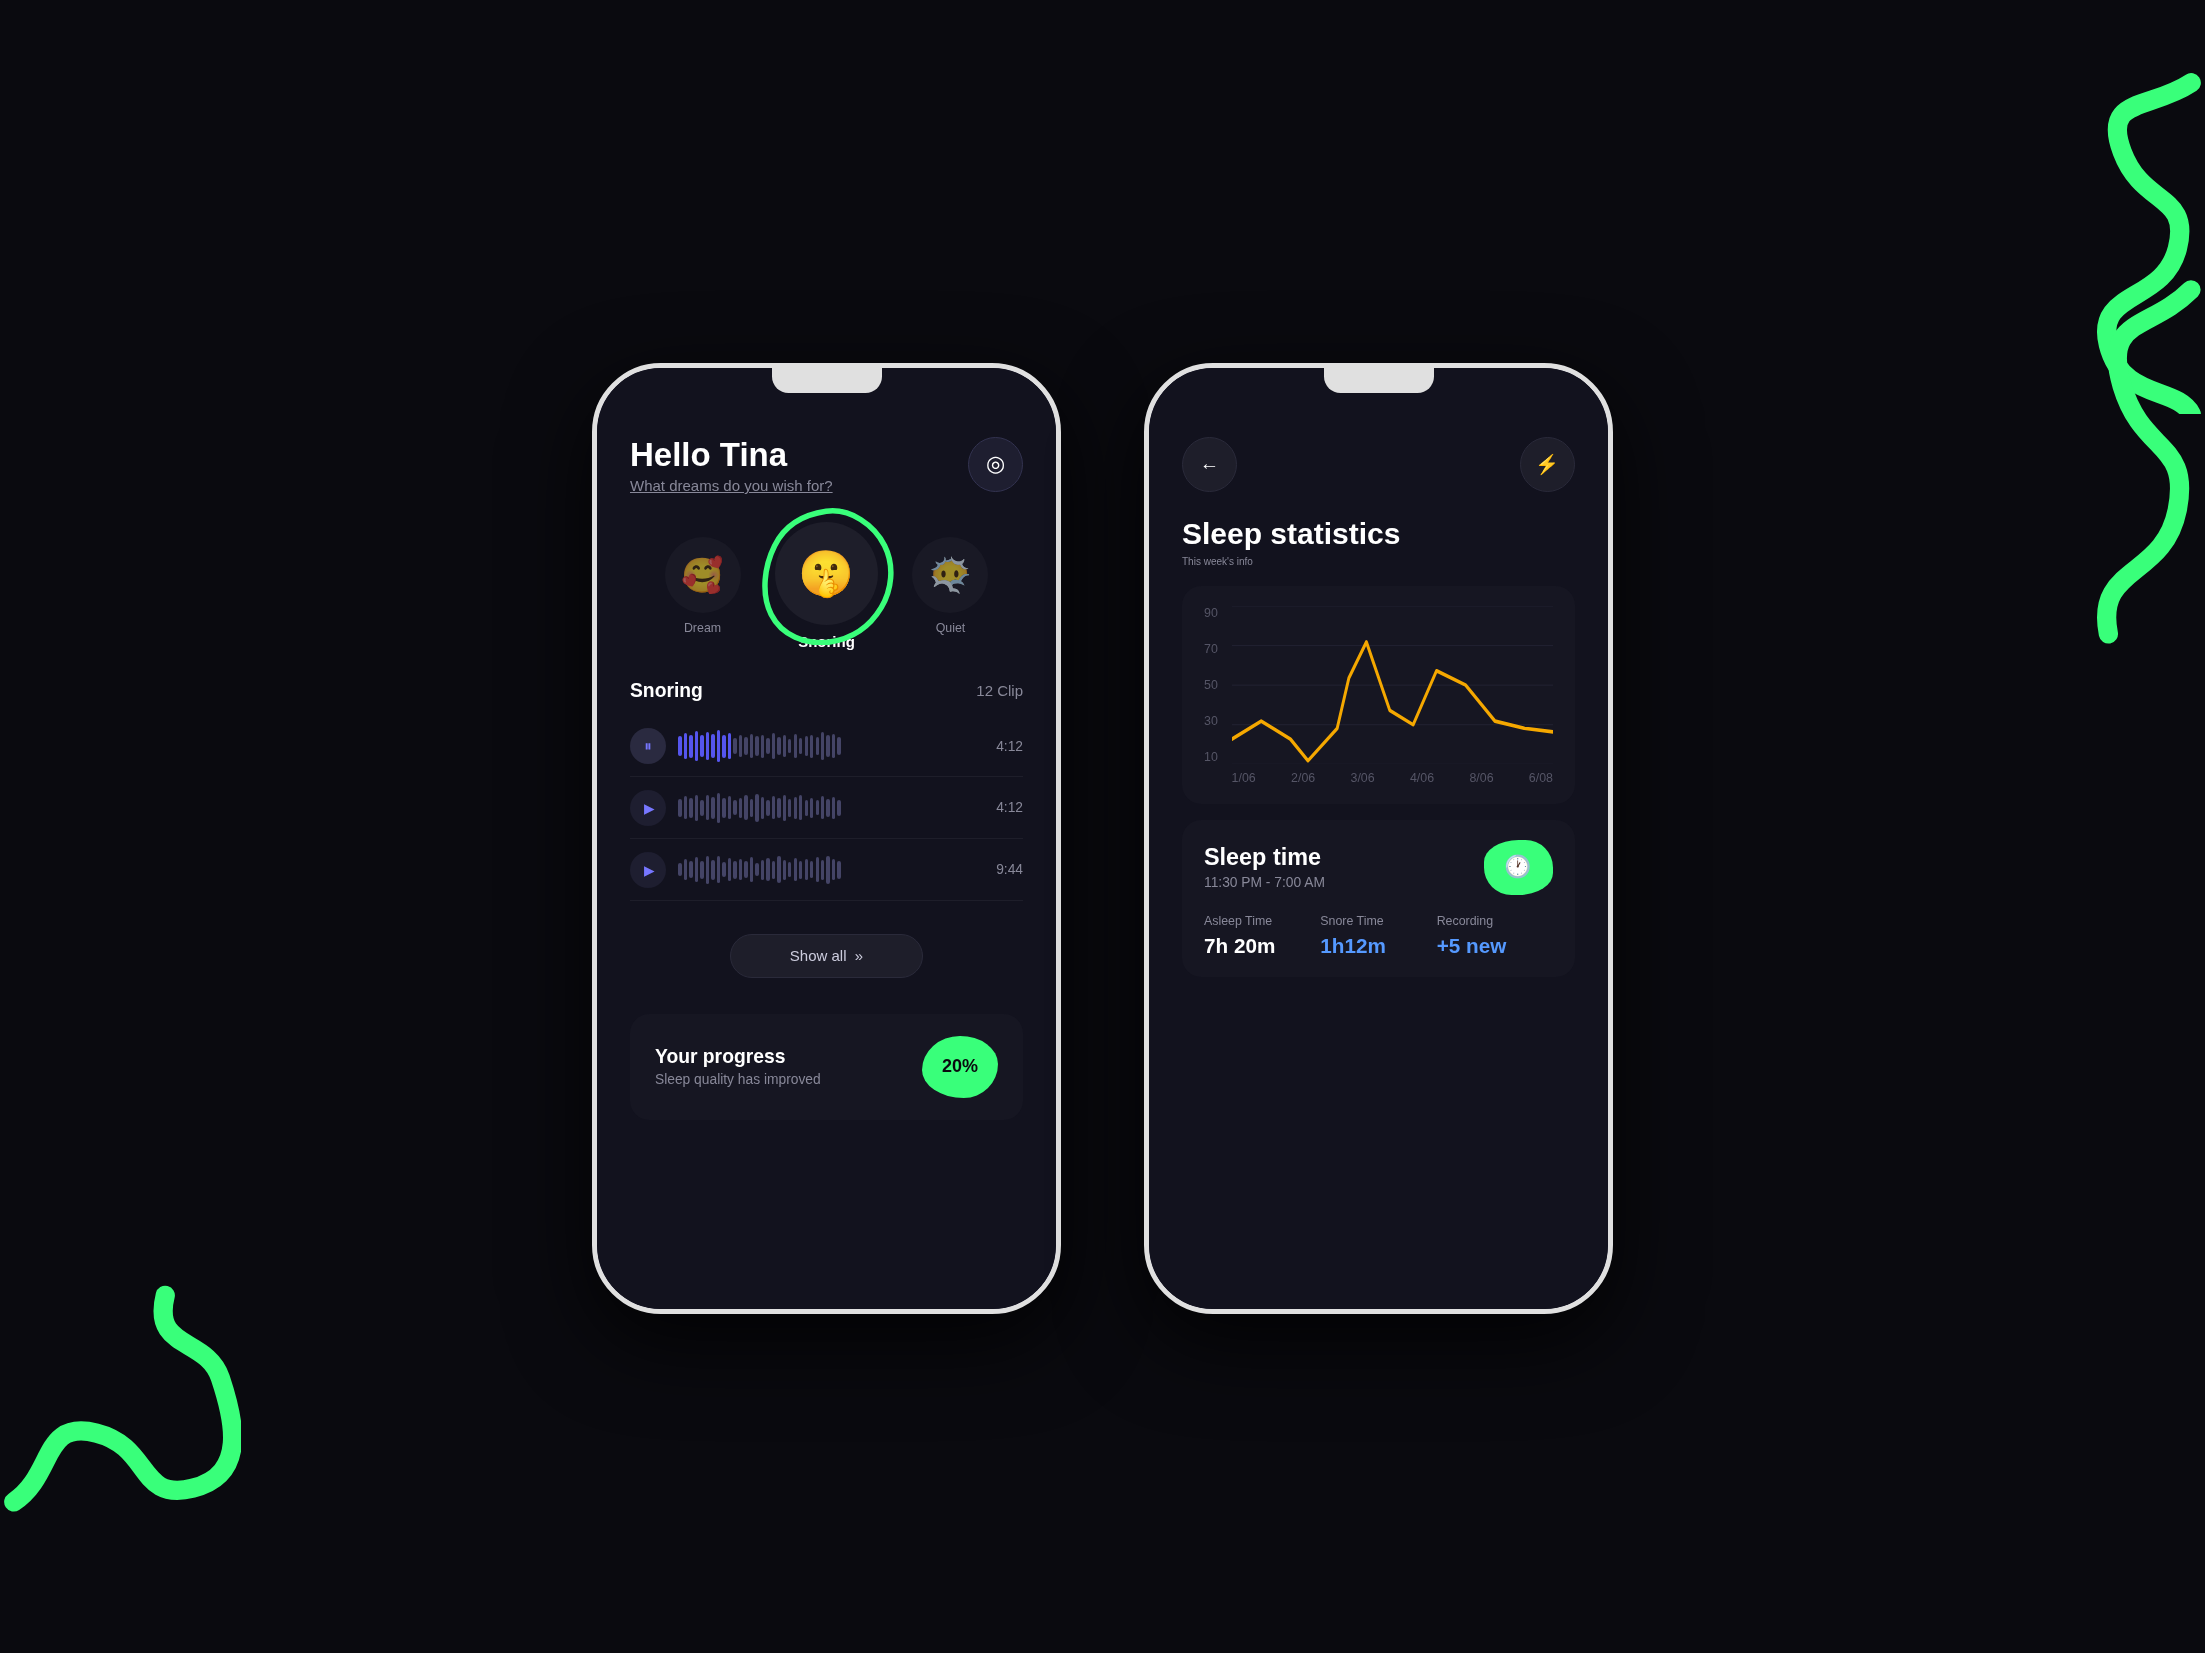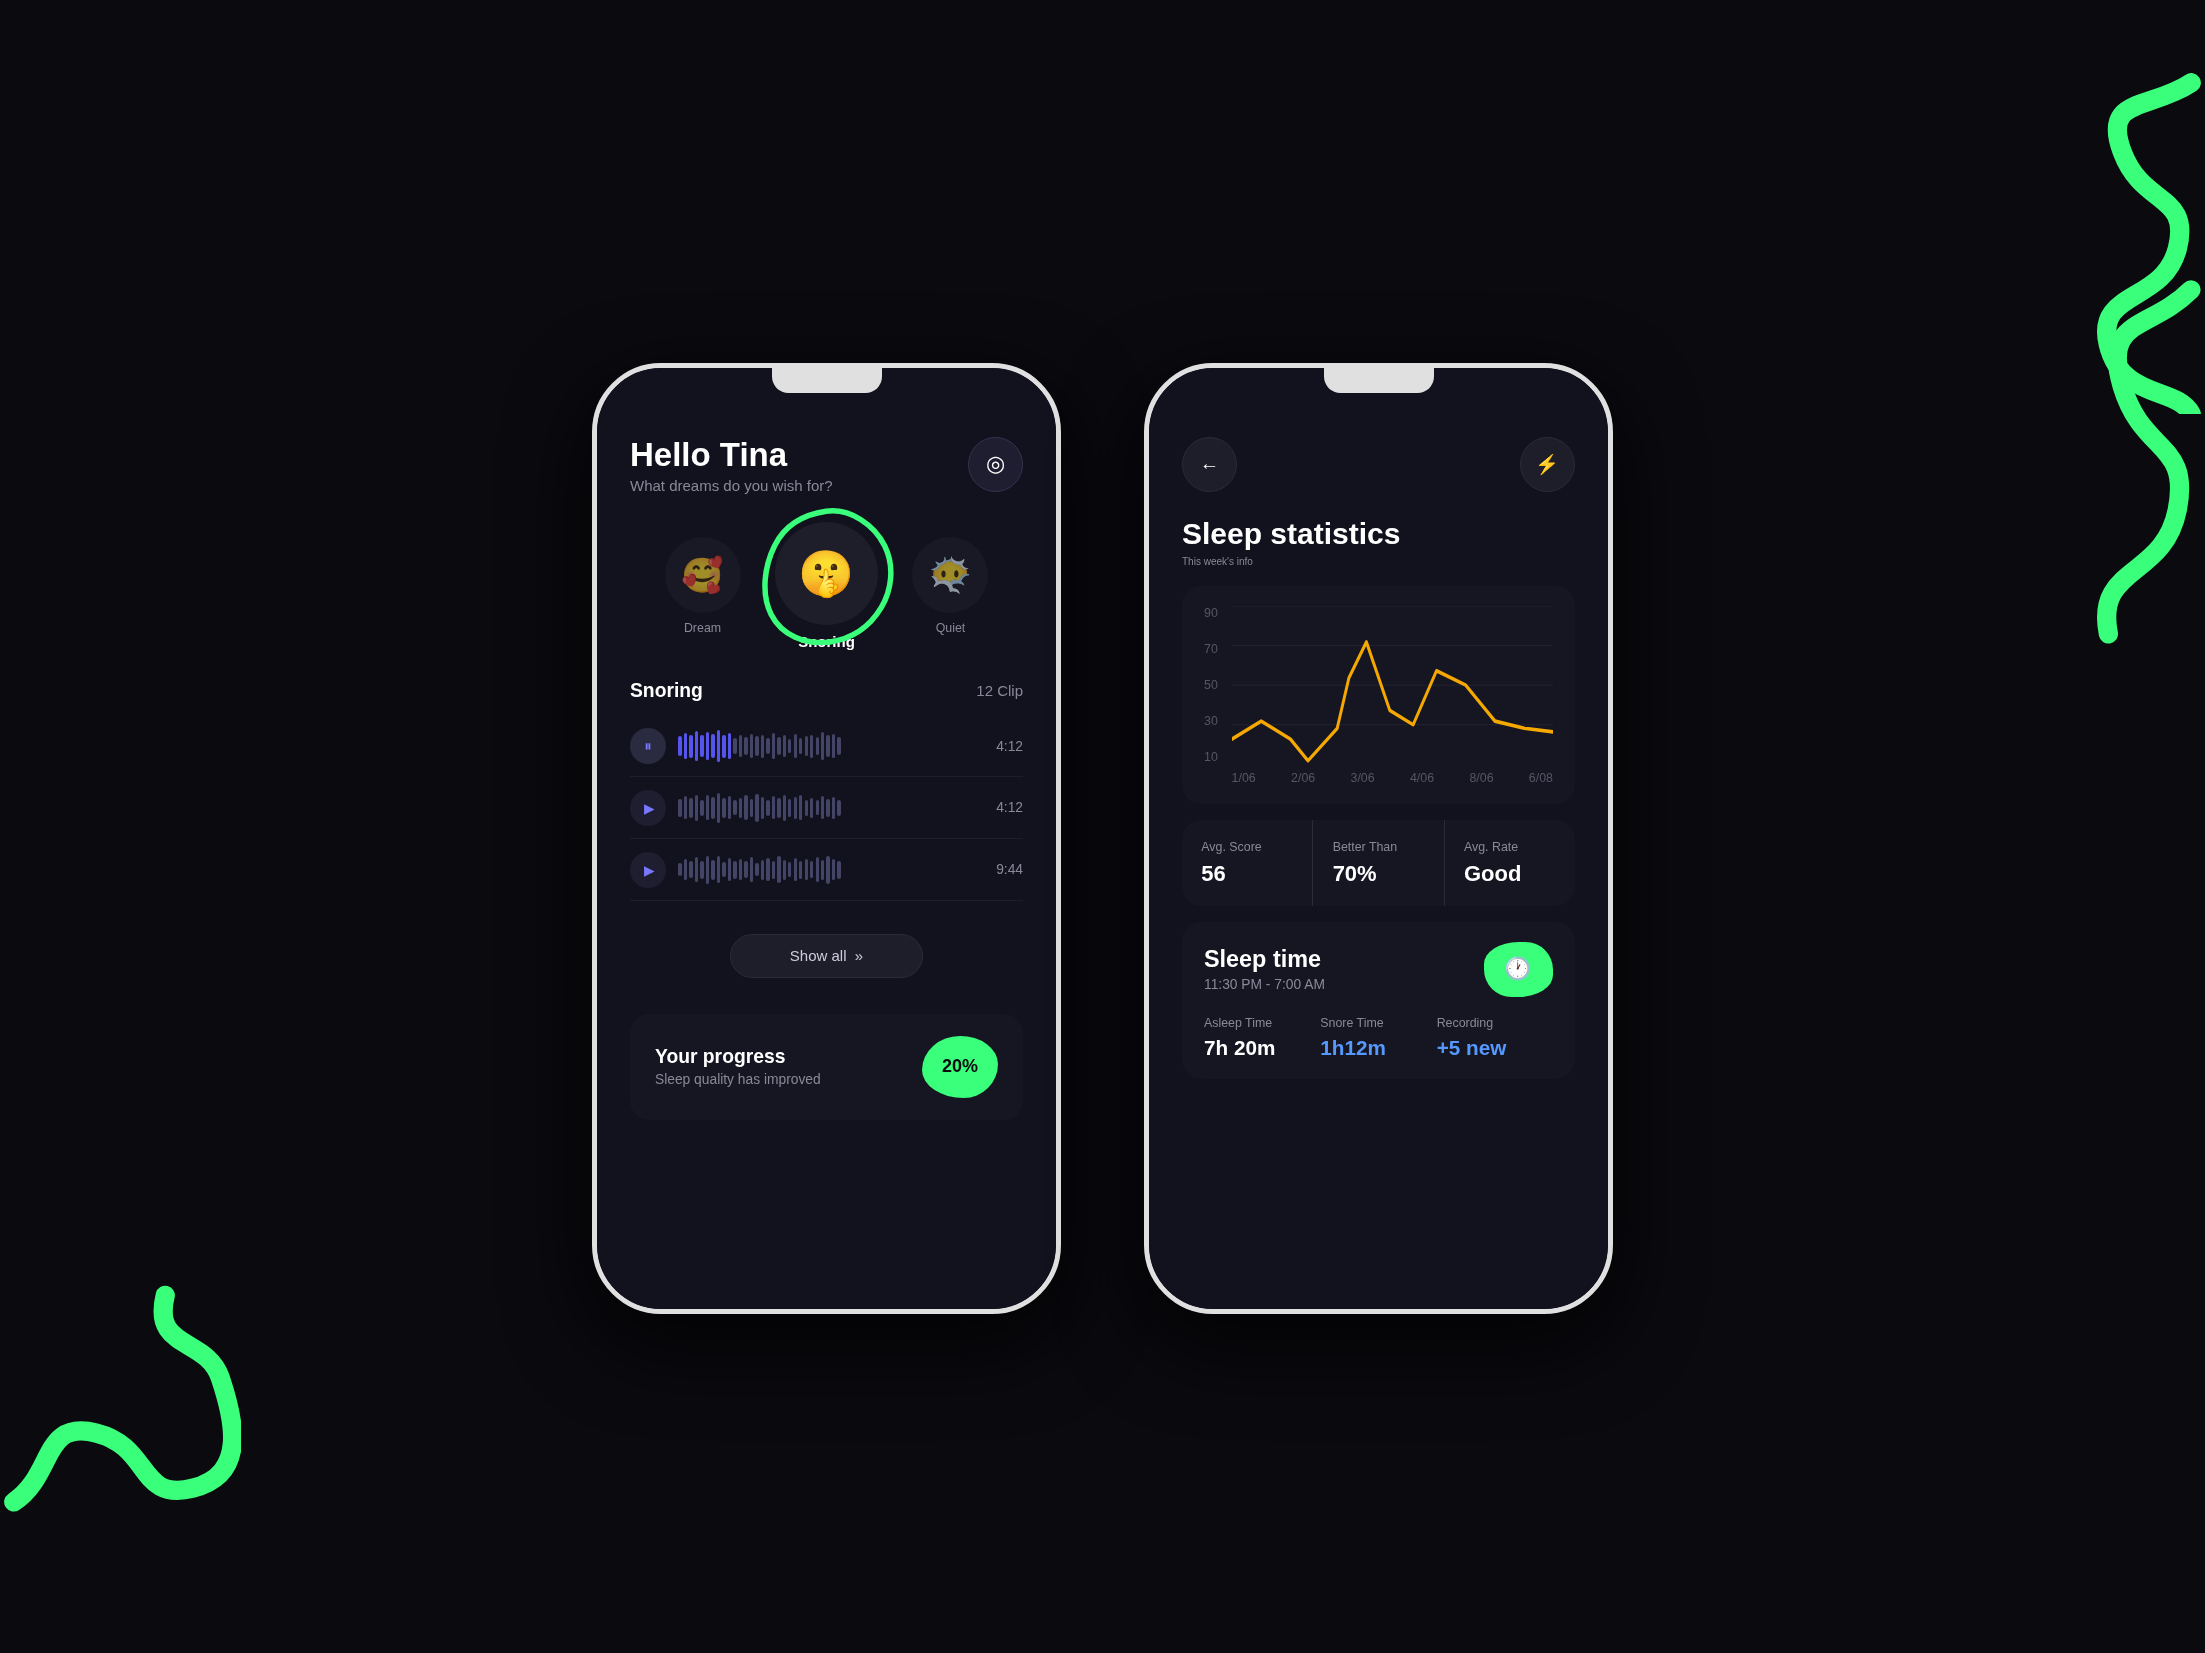--- a/index.html
+++ b/index.html
@@ -108,20 +108,21 @@
     .greeting-name {
       font-size: 33px;
       font-weight: 800;
       color: #ffffff;
       line-height: 1.1;
     }
     .greeting-sub {
       font-size: 15px;
       color: #888899;
       margin-top: 4.1px;
+      text-decoration: underline;
     }
 
     .settings-btn {
       width: 55px;
       height: 55px;
       border-radius: 50%;
       background: #1e1e30;
       border: 1.4px solid #333350;
       display: flex;
       align-items: center;
@@ -751,34 +752,20 @@
               <span class="chart-x-label">1/06</span>
               <span class="chart-x-label">2/06</span>
               <span class="chart-x-label">3/06</span>
               <span class="chart-x-label">4/06</span>
               <span class="chart-x-label">8/06</span>
               <span class="chart-x-label">6/08</span>
             </div>
           </div>
         </div>
 
-        <div class="stats-row">
-          <div class="stat-item">
-            <div class="stat-label">Avg. Score</div>
-            <div class="stat-value">56</div>
-          </div>
-          <div class="stat-item">
-            <div class="stat-label">Better Than</div>
-            <div class="stat-value">70%</div>
-          </div>
-          <div class="stat-item">
-            <div class="stat-label">Avg. Rate</div>
-            <div class="stat-value">Good</div>
-          </div>
-        </div>
 
         <div class="sleep-section">
           <div class="sleep-header">
             <div>
               <div class="sleep-title">Sleep time</div>
               <div class="sleep-time-range">11:30 PM - 7:00 AM</div>
             </div>
             <div class="sleep-icon-badge">
               <span>🕐</span>
             </div>

